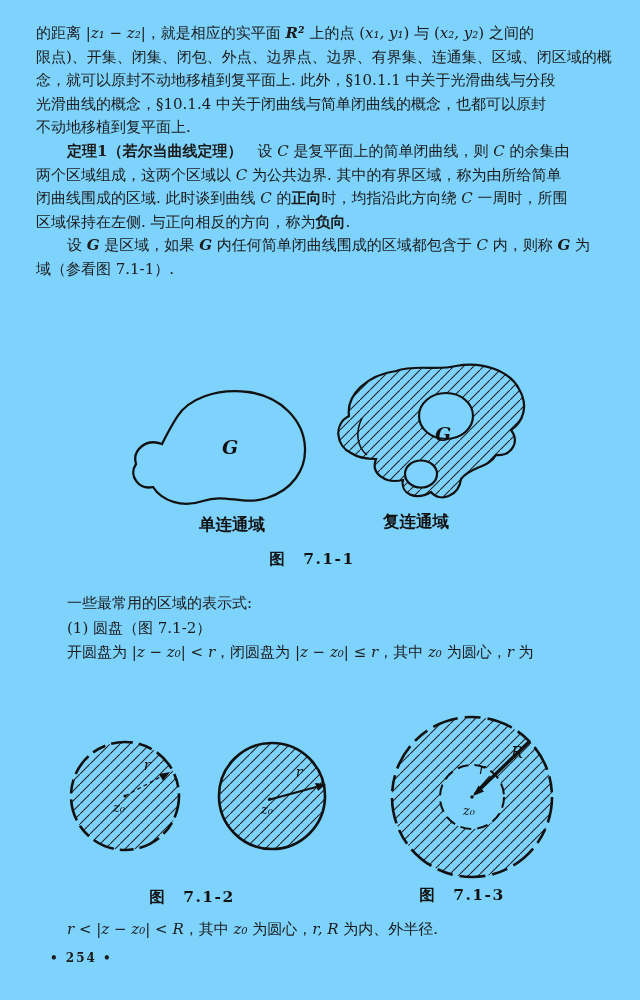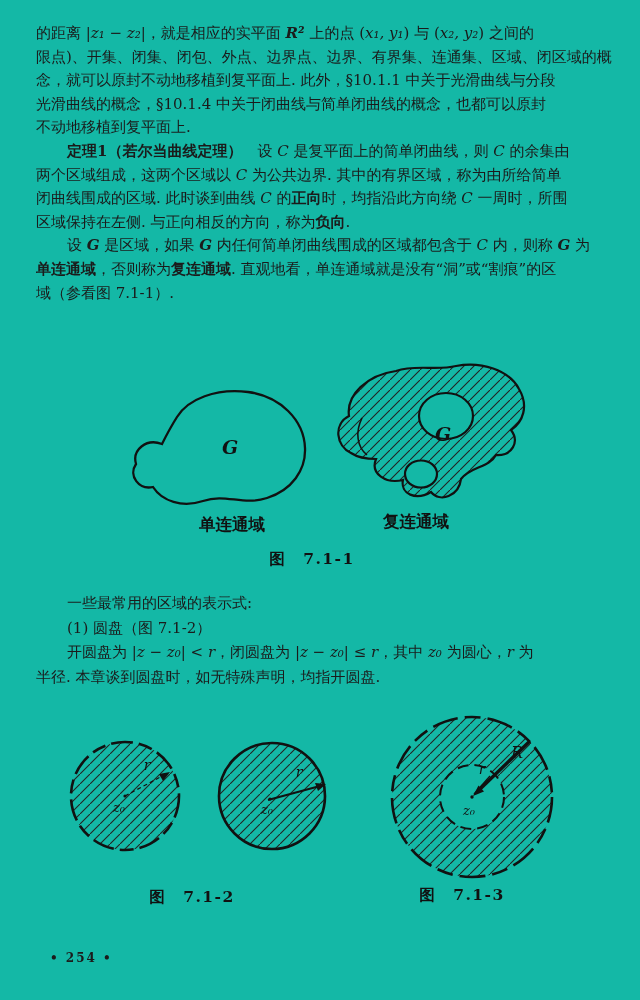--- a/index.html
+++ b/index.html
@@ -1,18 +1,18 @@
 <!DOCTYPE html>
 <html><head>
 <meta charset="utf-8">
 <style>
   html,body { margin:0; padding:0; background:#e8e6e0; }
   .page {
     position:relative; width:640px; height:1000px; margin:0 auto;
-    background:#14b8a6; color:#1b1b1b; overflow:hidden;
+    background:#7dd3fc; color:#1b1b1b; overflow:hidden;
     font-family:"DejaVu Serif","Liberation Serif",serif;
   }
   .block { position:absolute; left:36px; width:578px; }
   .tline { height:23.6px; line-height:23.6px; font-size:15px; white-space:nowrap; overflow:hidden; }
   #block2 .tline, #block3 .tline { height:24.5px; line-height:24.5px; }
   .indent { padding-left:31px; }
   .b { font-weight:bold; }
   .i { font-style:italic; }
   .mvar { font-family:"DejaVu Serif","Liberation Serif",serif; }
   .figsvg { position:absolute; left:40px; }
@@ -40,21 +40,20 @@
       <div class="tline"><span>的距离 </span><span class="i mvar">|z₁ − z₂|</span><span>，就是相应的实平面 </span><span class="b i mvar">R²</span><span> 上的点 (</span><span class="i mvar">x₁, y₁</span><span>) 与 (</span><span class="i mvar">x₂, y₂</span><span>) 之间的</span></div>
       <div class="tline"><span>限点)、开集、闭集、闭包、外点、边界点、边界、有界集、连通集、区域、闭区域的概</span></div>
       <div class="tline"><span>念，就可以原封不动地移植到复平面上. 此外，§10.1.1 中关于光滑曲线与分段</span></div>
       <div class="tline"><span>光滑曲线的概念，§10.1.4 中关于闭曲线与简单闭曲线的概念，也都可以原封</span></div>
       <div class="tline"><span>不动地移植到复平面上.</span></div>
       <div class="tline indent"><span class="b">定理1（若尔当曲线定理）</span><span>　设 </span><span class="i mvar">C</span><span> 是复平面上的简单闭曲线，则 </span><span class="i mvar">C</span><span> 的余集由</span></div>
       <div class="tline"><span>两个区域组成，这两个区域以 </span><span class="i mvar">C</span><span> 为公共边界. 其中的有界区域，称为由所给简单</span></div>
       <div class="tline"><span>闭曲线围成的区域. 此时谈到曲线 </span><span class="i mvar">C</span><span> 的</span><span class="b">正向</span><span>时，均指沿此方向绕 </span><span class="i mvar">C</span><span> 一周时，所围</span></div>
       <div class="tline"><span>区域保持在左侧. 与正向相反的方向，称为</span><span class="b">负向</span><span>.</span></div>
       <div class="tline indent"><span>设 </span><span class="b i mvar">G</span><span> 是区域，如果 </span><span class="b i mvar">G</span><span> 内任何简单闭曲线围成的区域都包含于 </span><span class="i mvar">C</span><span> 内，则称 </span><span class="b i mvar">G</span><span> 为</span></div>
-      <div class="tline"><span class="b">单连通域</span><span>，否则称为</span><span class="b">复连通域</span><span>. 直观地看，单连通域就是没有“洞”或“割痕”的区</span></div>
       <div class="tline"><span>域（参看图 7.1-1）.</span></div>
     </div>
 
   <svg id="fig1" class="figsvg" width="560" height="215" viewBox="0 0 560 215">
     <defs>
       <pattern id="h1" patternUnits="userSpaceOnUse" width="10" height="10">
         <path d="M-2,12 L12,-2" stroke="#222" stroke-width="1.1"></path>
       </pattern>
     </defs>
     <path d="M 122,84 C 106,78 92,90 96,104 C 88,116 99,130 113,127
@@ -76,21 +75,20 @@
 
     <text class="cnlabel" x="192" y="170">单连通域</text>
     <text class="cnlabel" x="376" y="167">复连通域</text>
     <text class="figcap" x="272" y="204">图　7.1-1</text>
   </svg>
 
   <div id="block2" class="block" style="top:591px;">
       <div class="tline indent"><span>一些最常用的区域的表示式:</span></div>
       <div class="tline indent"><span>(1) 圆盘（图 7.1-2）</span></div>
       <div class="tline indent"><span>开圆盘为 </span><span class="i mvar">|z − z₀| &lt; r</span><span>，闭圆盘为 </span><span class="i mvar">|z − z₀| ≤ r</span><span>，其中 </span><span class="i mvar">z₀</span><span> 为圆心，</span><span class="i mvar">r</span><span> 为</span></div>
-      <div class="tline"><span>半径. 本章谈到圆盘时，如无特殊声明，均指开圆盘.</span></div>
     </div>
 
   <svg id="fig2" class="figsvg" width="560" height="200" viewBox="0 0 560 200">
     <defs>
       <pattern id="h2" patternUnits="userSpaceOnUse" width="10" height="10">
         <path d="M-2,12 L12,-2" stroke="#222" stroke-width="1.1"></path>
       </pattern>
     </defs>
 
     <circle cx="85" cy="82" r="54" fill="url(#h2)" stroke="#111" stroke-width="2.6" stroke-dasharray="22 6 14 6"></circle>
@@ -115,15 +113,18 @@
     <line x1="450" y1="62" x2="434" y2="80" stroke="#111" stroke-width="1.3"></line>
     <circle cx="432" cy="83" r="1.7" fill="#111"></circle>
     <text class="rlabel" x="477" y="44" style="font-size:16px;">R</text>
     <text class="rlabel" x="442" y="60">r</text>
     <text class="zlabel" x="429" y="101">z₀</text>
 
     <text class="figcap" x="152" y="188">图　7.1-2</text>
     <text class="figcap" x="422" y="186">图　7.1-3</text>
   </svg>
 
+  <div id="block3" class="block" style="top:917px;">
+      <div class="tline indent"><span class="i mvar">r &lt; |z − z₀| &lt; R</span><span>，其中 </span><span class="i mvar">z₀</span><span> 为圆心，</span><span class="i mvar">r, R</span><span> 为内、外半径.</span></div>
+    </div>
 
   <div class="footer">• 254 •</div>
 </div>
 
 </body></html>

